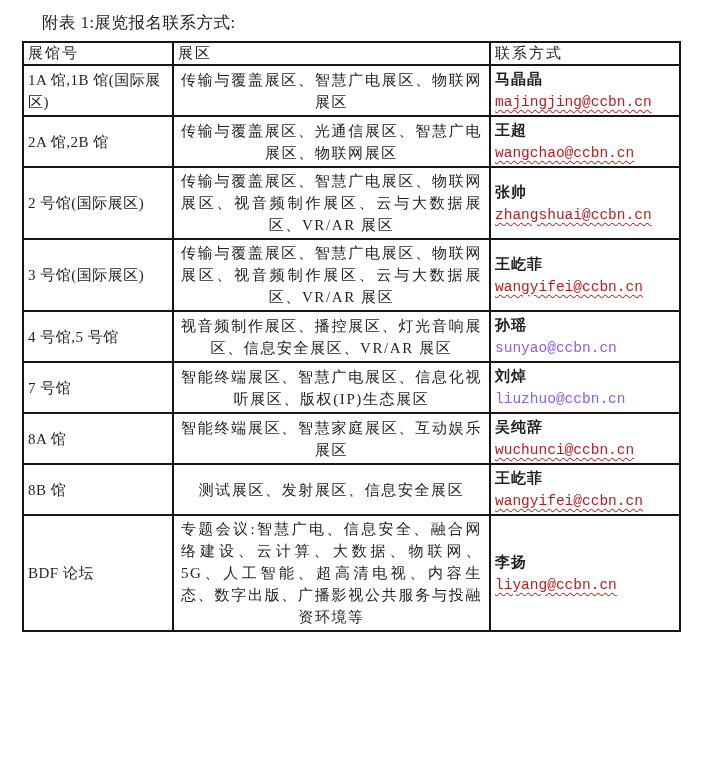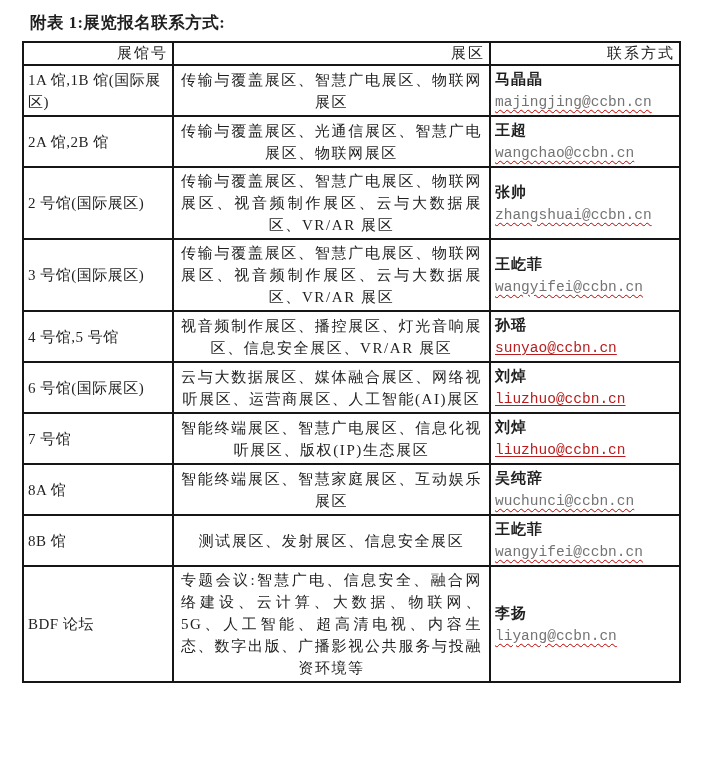--- a/index.html
+++ b/index.html
@@ -9,44 +9,44 @@
     width: 702px;
     height: 759px;
     overflow: hidden;
     font-family: "Liberation Serif", "DejaVu Serif", serif;
     color: #1f1f1f;
   }
   .doc {
     padding: 10px 0 0 22px;
   }
   .doc-title {
-    font-weight: bold;
+    font-weight: normal;
     font-size: 16.5px;
     line-height: 22px;
-    margin: 2px 0 7px 8px;
+    margin: 2px 0 7px 20px;
     letter-spacing: 0.5px;
   }
   table.contact-table {
     border-collapse: collapse;
     table-layout: fixed;
     width: 657px;
   }
   col.c-hall    { width: 150px; }
   col.c-zone    { width: 317px; }
   col.c-contact { width: 190px; }
   th, td {
     border: 2px solid #161616;
     vertical-align: middle;
   }
   th {
     font-weight: normal;
     font-size: 15px;
     line-height: 19px;
     padding: 1px 4px;
-    text-align: right;
+    text-align: left;
     letter-spacing: 2px;
   }
   td {
     font-size: 15px;
     line-height: 22px;
     padding: 2px 4px;
   }
   td.hall-cell {
     letter-spacing: 0.5px;
   }
@@ -61,30 +61,29 @@
     letter-spacing: 1px;
     font-weight: bold;
   }
   .email {
     font-family: "Liberation Mono", "DejaVu Sans Mono", monospace;
     font-size: 14.5px;
     letter-spacing: 0;
     white-space: nowrap;
   }
   .email-plain {
-    color: #737373;
+    color: #b91c1c;
     text-decoration-line: underline;
     text-decoration-style: wavy;
     text-decoration-color: #c00000;
     text-decoration-thickness: 1px;
     text-underline-offset: 3px;
   }
   .email-link {
-    color: #b91c1c;
-    text-decoration: underline;
+    color: #8b5cf6;
     text-decoration-thickness: 1px;
     text-underline-offset: 2px;
     cursor: pointer;
   }
 </style>
 </head>
 <body>
 
 <div class="doc">
   <div class="doc-title">附表 1:展览报名联系方式:</div>
@@ -151,30 +150,20 @@
     <td class="hall-cell">4 号馆,5 号馆</td>
     <td class="zone-cell">视音频制作展区、播控展区、灯光音响展区、信息安全展区、VR/AR 展区</td>
     <td class="contact-cell">
       <div class="contact-name">孙瑶</div>
       <div>
         <span class="email email-link">sunyao@ccbn.cn</span>
       </div>
     </td>
   </tr>
 
-  <tr>
-    <td class="hall-cell">6 号馆(国际展区)</td>
-    <td class="zone-cell">云与大数据展区、媒体融合展区、网络视听展区、运营商展区、人工智能(AI)展区</td>
-    <td class="contact-cell">
-      <div class="contact-name">刘焯</div>
-      <div>
-        <span class="email email-link">liuzhuo@ccbn.cn</span>
-      </div>
-    </td>
-  </tr>
 
   <tr>
     <td class="hall-cell">7 号馆</td>
     <td class="zone-cell">智能终端展区、智慧广电展区、信息化视听展区、版权(IP)生态展区</td>
     <td class="contact-cell">
       <div class="contact-name">刘焯</div>
       <div>
         <span class="email email-link">liuzhuo@ccbn.cn</span>
       </div>
     </td>

